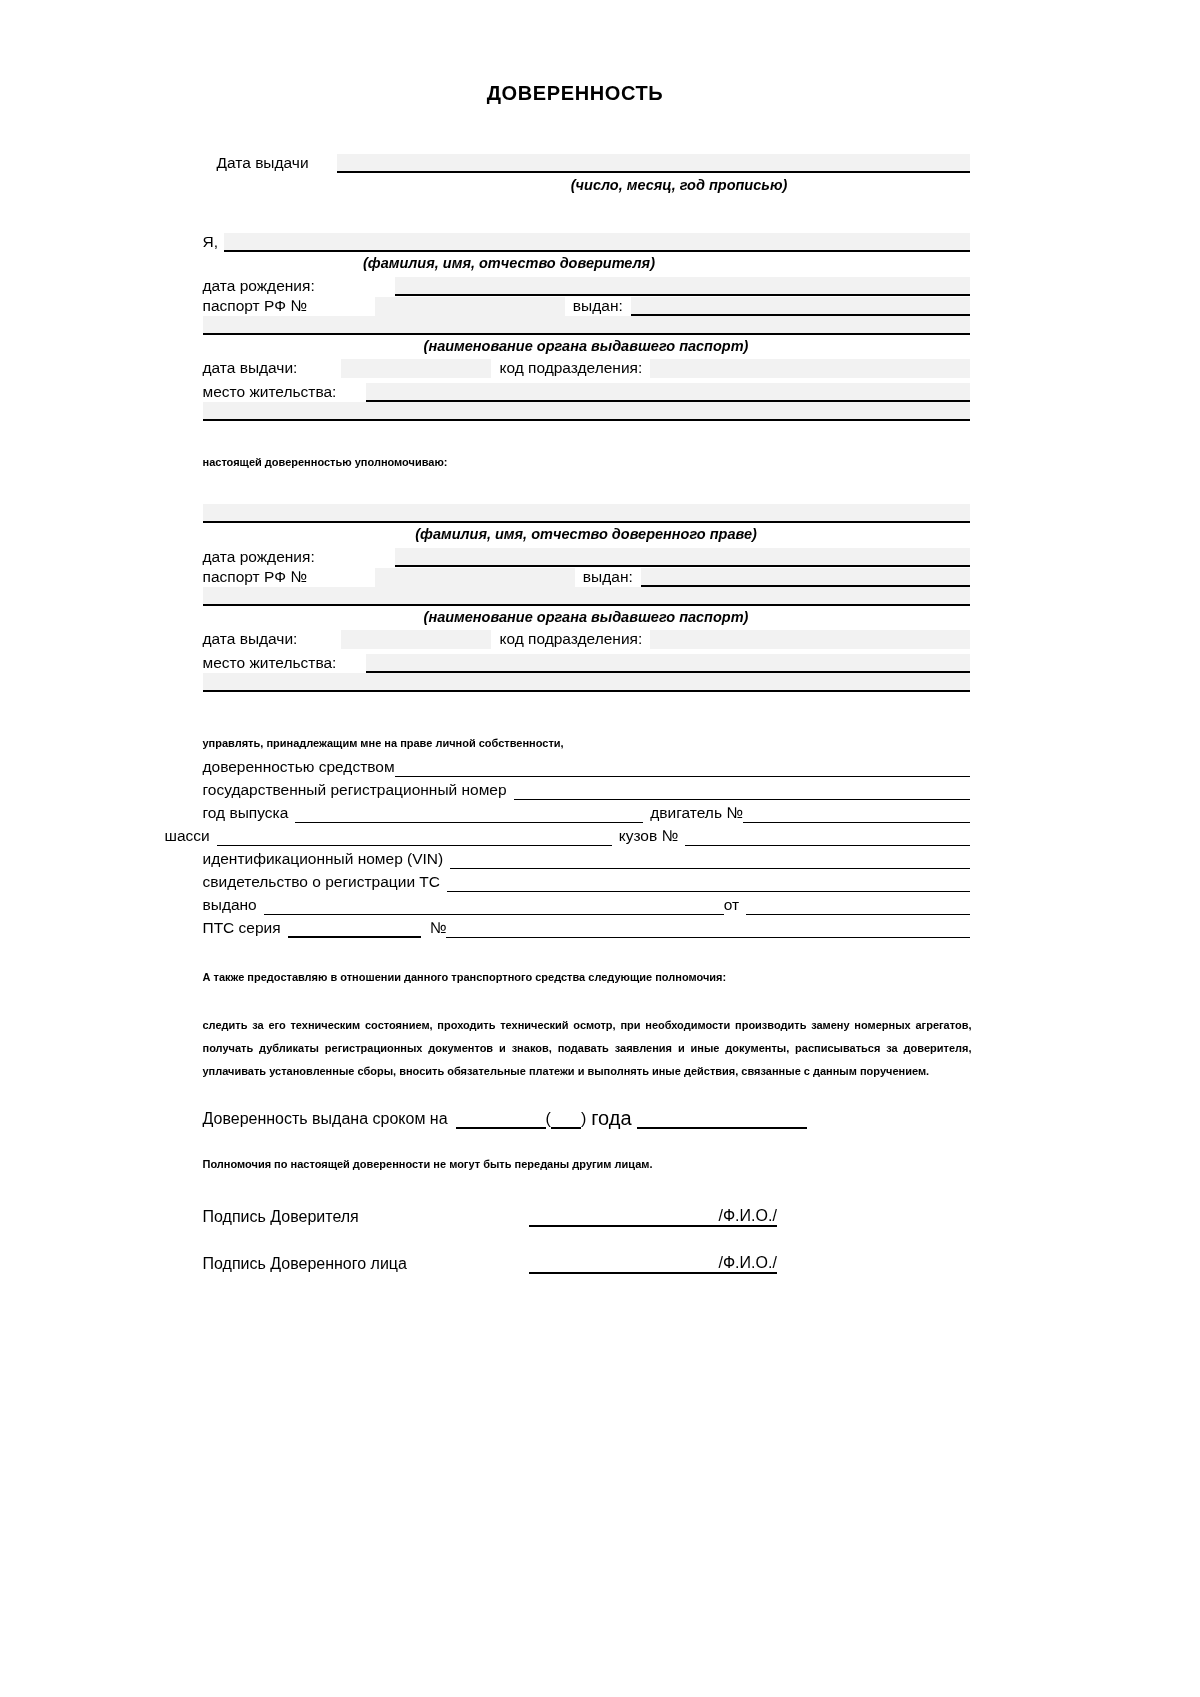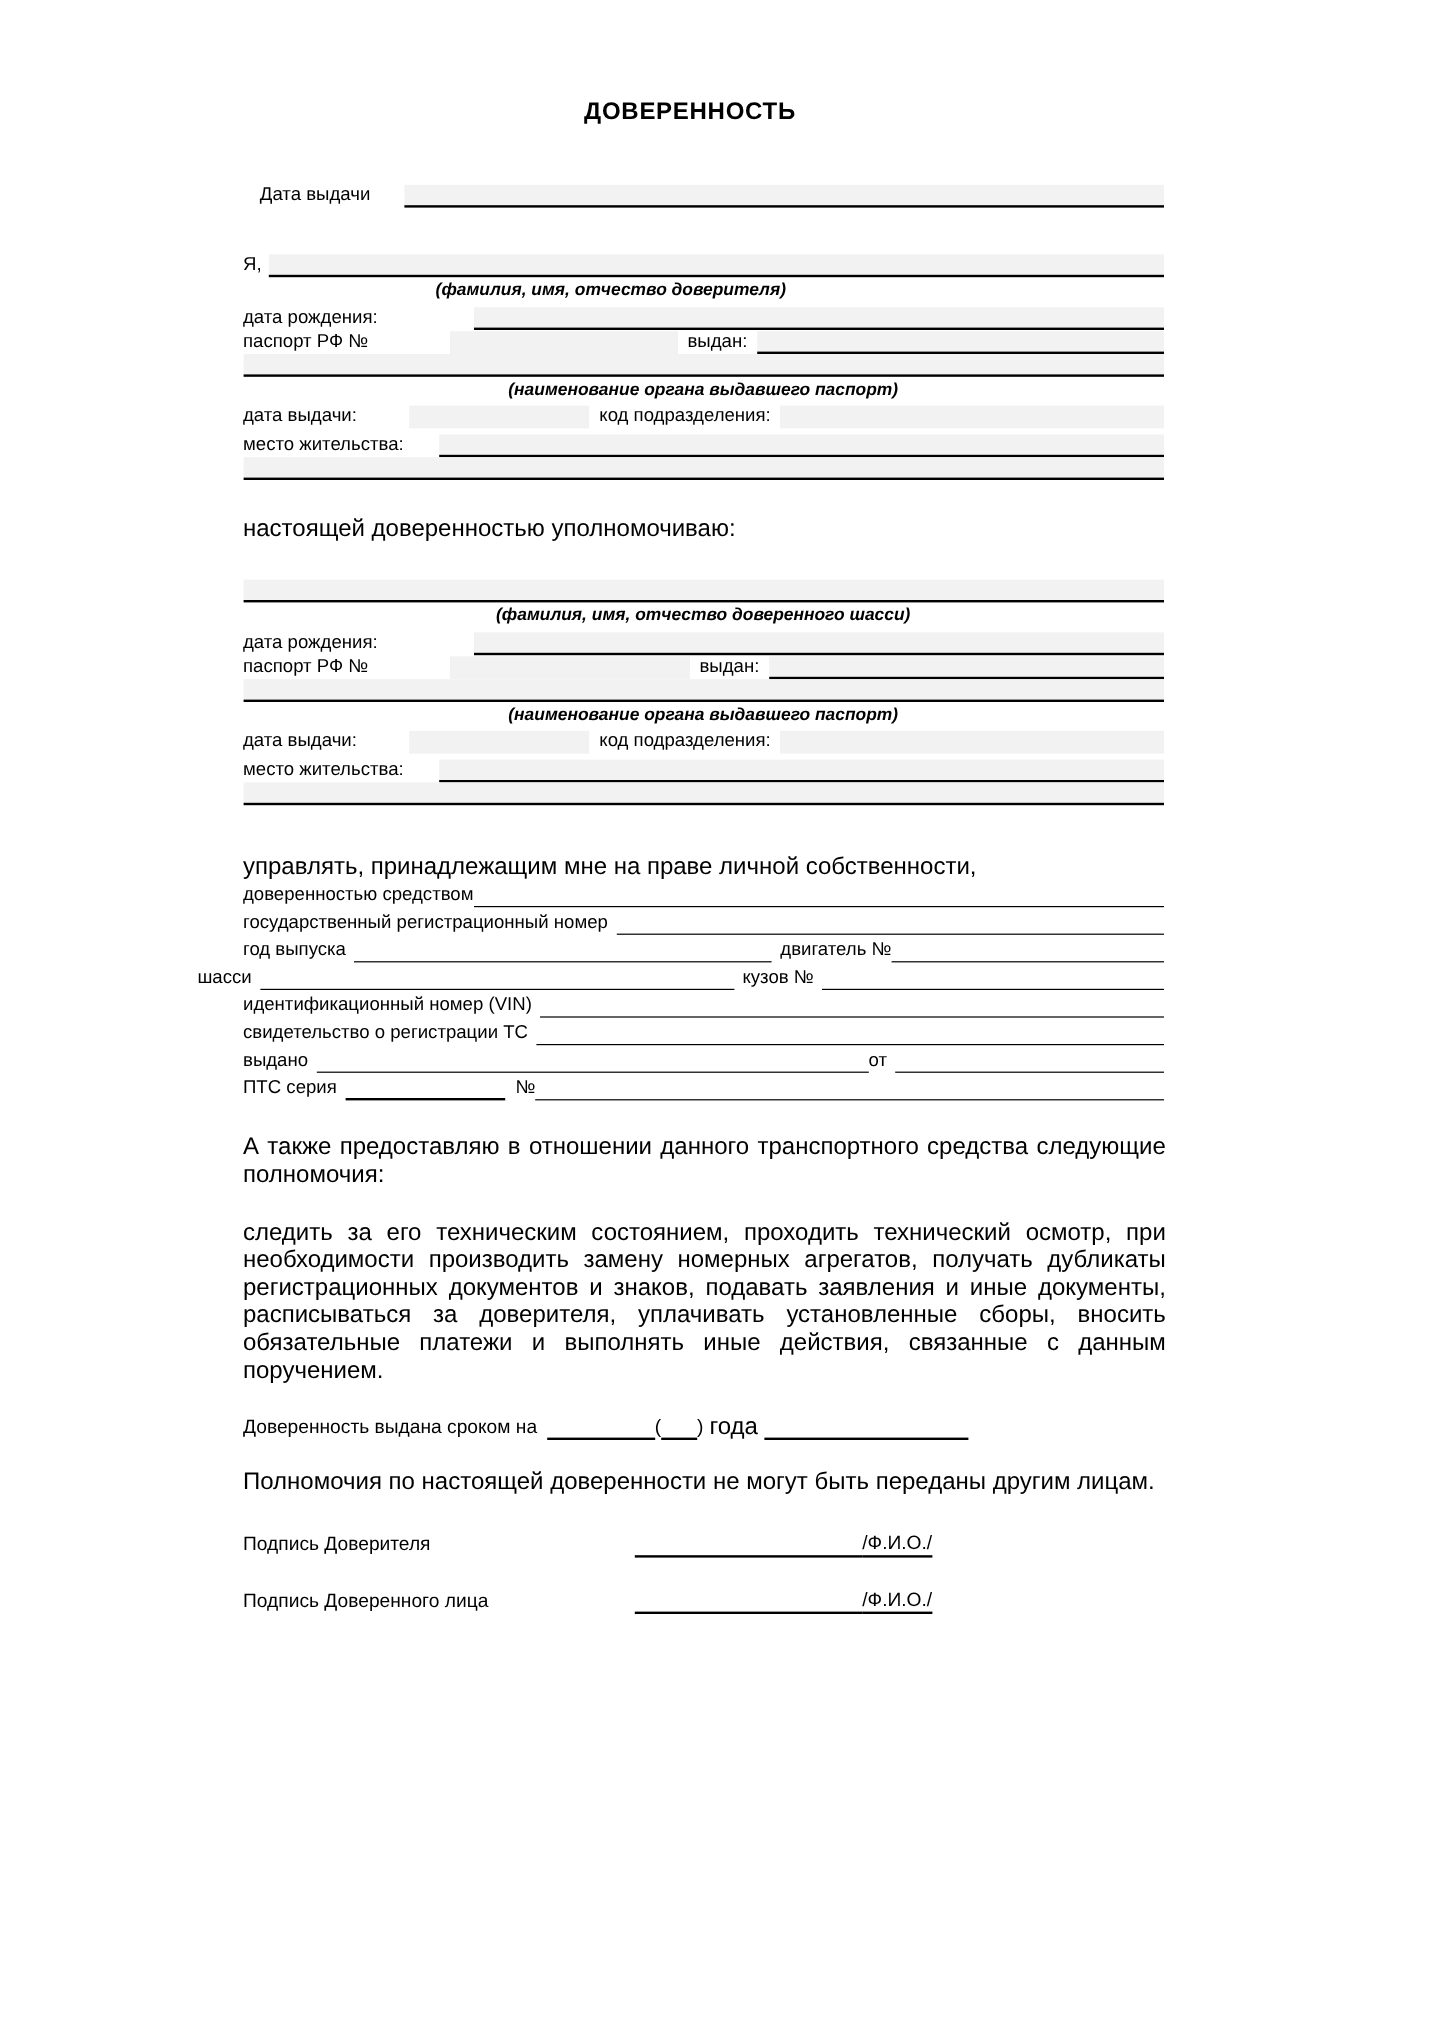--- a/index.html
+++ b/index.html
@@ -72,38 +72,40 @@
     flex: 1 1 auto;
   }
   .caption {
     text-align: center;
     font-style: italic;
     font-weight: bold;
     font-size: 14.5px;
     line-height: 18px;
   }
   .para {
-    font-size: 20px;
+    font-size: 11px;
     line-height: 23px;
     text-align: justify;
+    font-weight: bold;
   }
   .para.just { text-align: justify; text-justify: inter-word; }
 </style>
 </head>
 <body>
 
 <div class="page">
 
   <div class="doc-title">ДОВЕРЕННОСТЬ</div>
 
   <div class="content" style="margin-top:48px;">
     <div class="row" style="padding-left:168px; padding-right:182px;">
       <div class="lbl">Дата выдачи</div>
       <div class="field" style="margin-left:28px;"></div>
     </div>
+    <div class="caption" style="padding-left:340px; padding-right:182px; margin-top:3px;">(число, месяц, год прописью)</div>
   </div>
 
   <div class="content" style="margin-top:38px;">
 
     <div class="row" style="padding-left:154px; padding-right:182px;">
       <div class="lbl">Я,</div>
       <div class="field" style="margin-left:6px;"></div>
     </div>
     <div class="caption" style="padding-right:182px; margin-top:2px;">(фамилия, имя, отчество доверителя)</div>
 
@@ -143,21 +145,21 @@
 
   <div class="content" style="margin-top:30px;">
     <div class="para" style="padding-left:154px; padding-right:182px;">настоящей доверенностью уполномочиваю:</div>
   </div>
 
   <div class="content" style="margin-top:30px;">
 
     <div class="row" style="padding-left:154px; padding-right:182px;">
       <div class="field"></div>
     </div>
-    <div class="caption" style="padding-left:154px; padding-right:182px; margin-top:2px;">(фамилия, имя, отчество доверенного шасси)</div>
+    <div class="caption" style="padding-left:154px; padding-right:182px; margin-top:2px;">(фамилия, имя, отчество доверенного праве)</div>
 
     <div class="row" style="padding-left:154px; padding-right:182px; margin-top:4px;">
       <div class="lbl">дата рождения:</div>
       <div class="field" style="margin-left:80px;"></div>
     </div>
 
     <div class="row" style="padding-left:154px; padding-right:182px;">
       <div class="lbl">паспорт  РФ №</div>
       <div class="field nobar" style="margin-left:68px; flex:0 0 200px;"></div>
       <div class="lbl" style="margin-left:8px;">выдан:</div>

